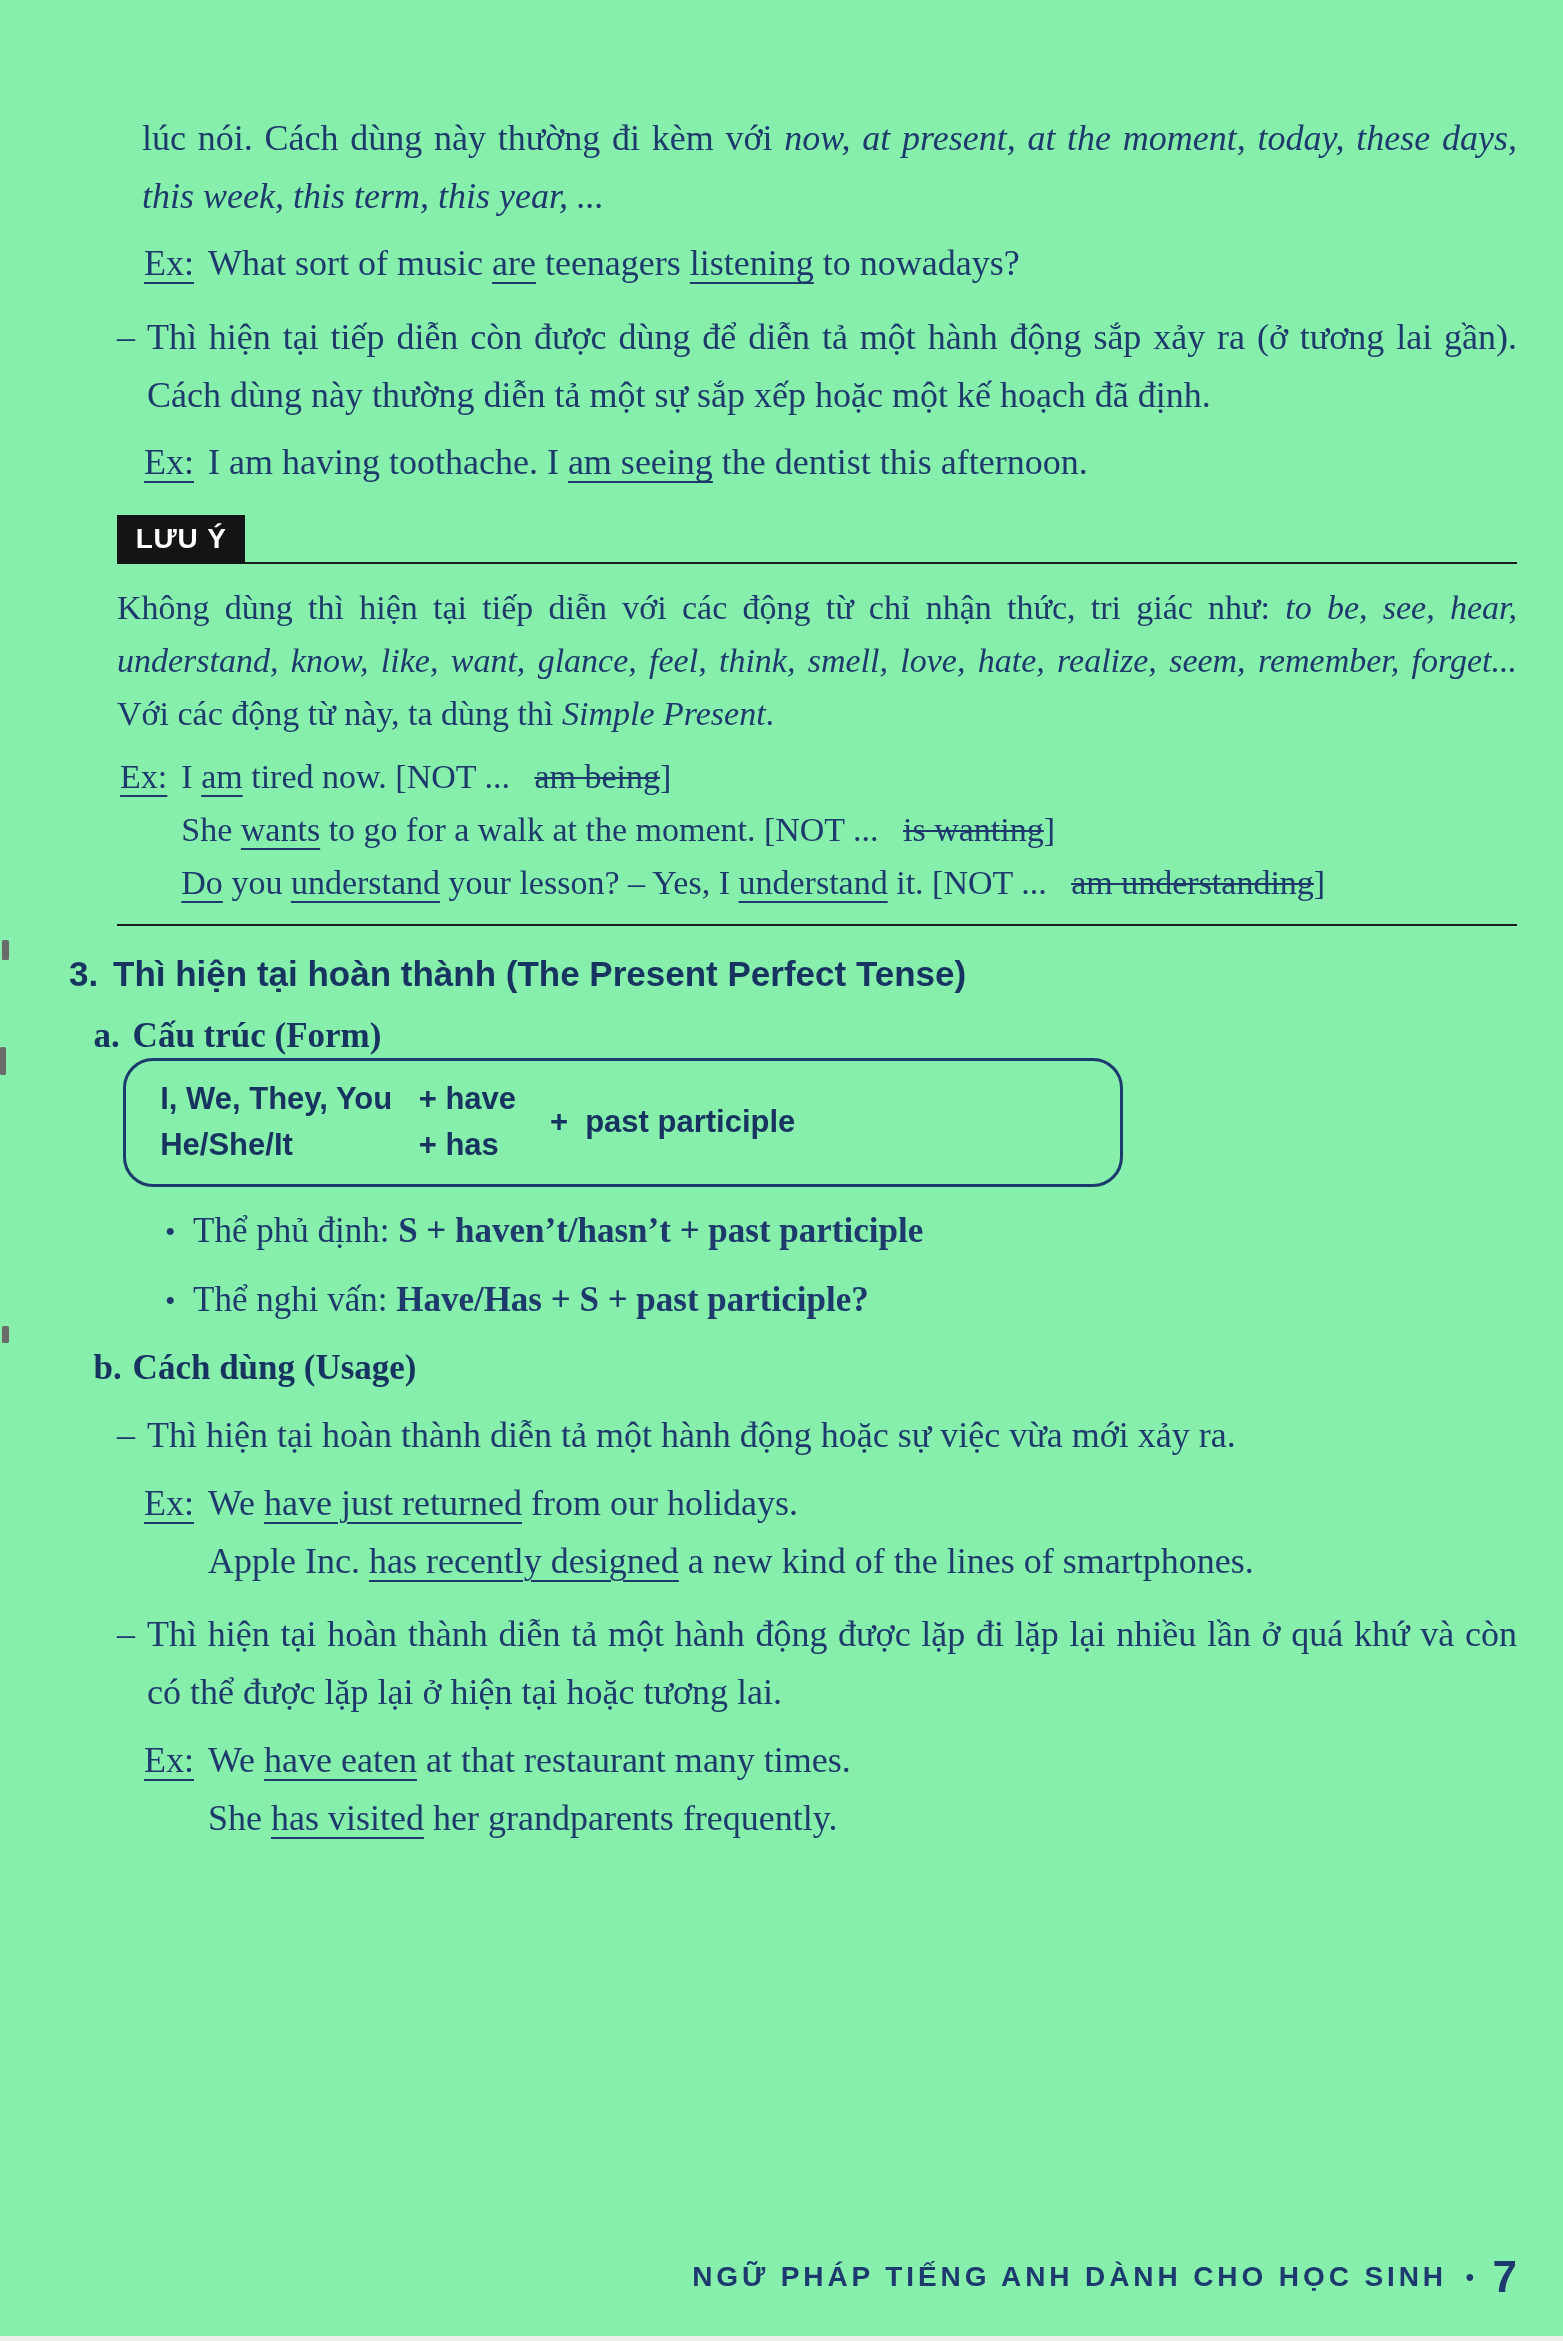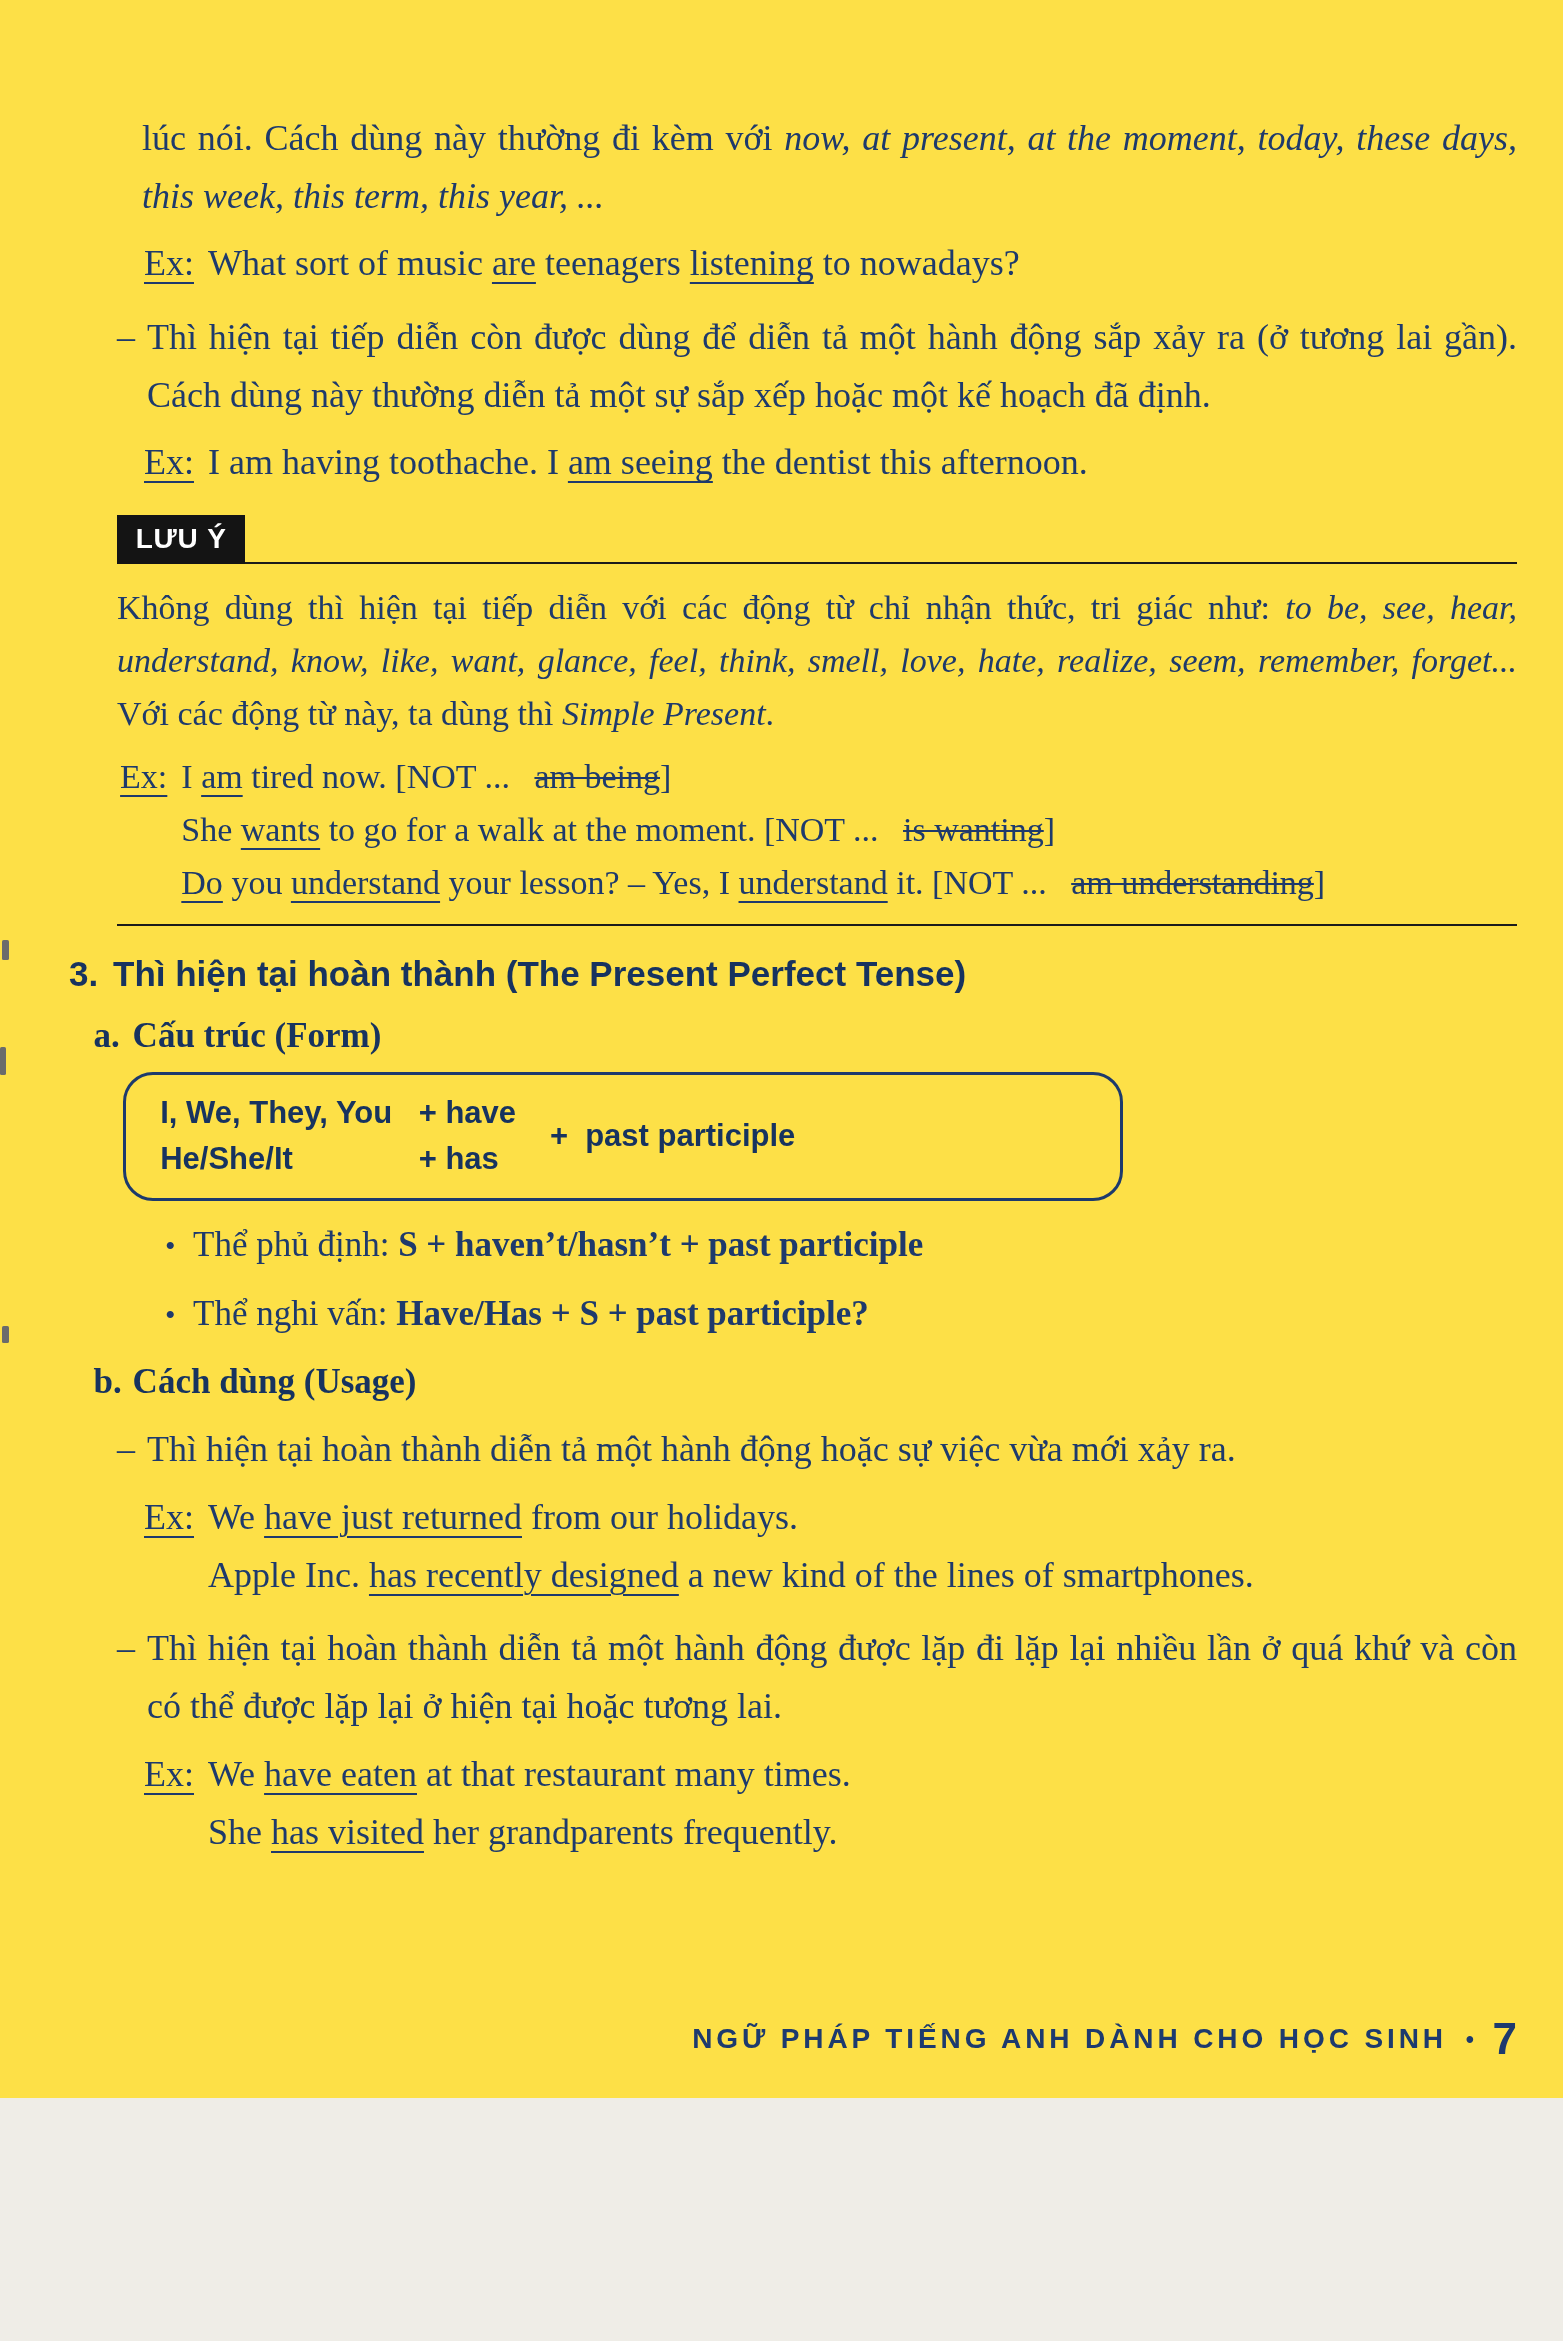--- a/index.html
+++ b/index.html
@@ -3,22 +3,22 @@
 <meta charset="utf-8">
 <style>
   * { margin:0; padding:0; box-sizing:border-box; }
   body {
     width:1564px; height:2342px;
     background:#efede7;
     font-family:"Liberation Serif", serif;
   }
   .page {
     position:relative;
-    width:1564px; height:2098px;
-    background:#fde047;
+    width:1564px; height:2336px;
+    background:#86efac;
     color:#1e3a6c;
     overflow:hidden;
   }
   .content {
     position:absolute;
     left:117px; right:47px; top:109px;
     font-size:36px; line-height:58px;
   }
 
   
@@ -59,21 +59,21 @@
   }
   .sec-num { flex:0 0 44px; }
 
   .sub-heading {
     display:flex; margin-left:-23.4px; margin-top:15.6px;
     font-weight:bold; font-size:35px; line-height:1.3; color:#17335f;
   }
   .sub-letter { flex:0 0 39px; }
 
   .formula-box {
-    margin-top:14px; margin-left:6.2px; width:1000px;
+    margin-left:6.2px; width:1000px;
     border:3.1px solid #1d3a6c; border-radius:30px;
     padding:15.6px 34px;
     display:flex; align-items:center;
     font-family:"Liberation Sans", sans-serif; font-weight:bold;
     font-size:31px; line-height:1.45; color:#17335f;
   }
   .f-rows { display:grid; grid-template-columns:auto auto; column-gap:26.5px; row-gap:1.6px; }
   .f-right { margin-left:34px; display:flex; gap:17px; align-items:center; }
 
   .bullet-item { margin-left:48px; margin-top:15.6px; font-size:35px; }

